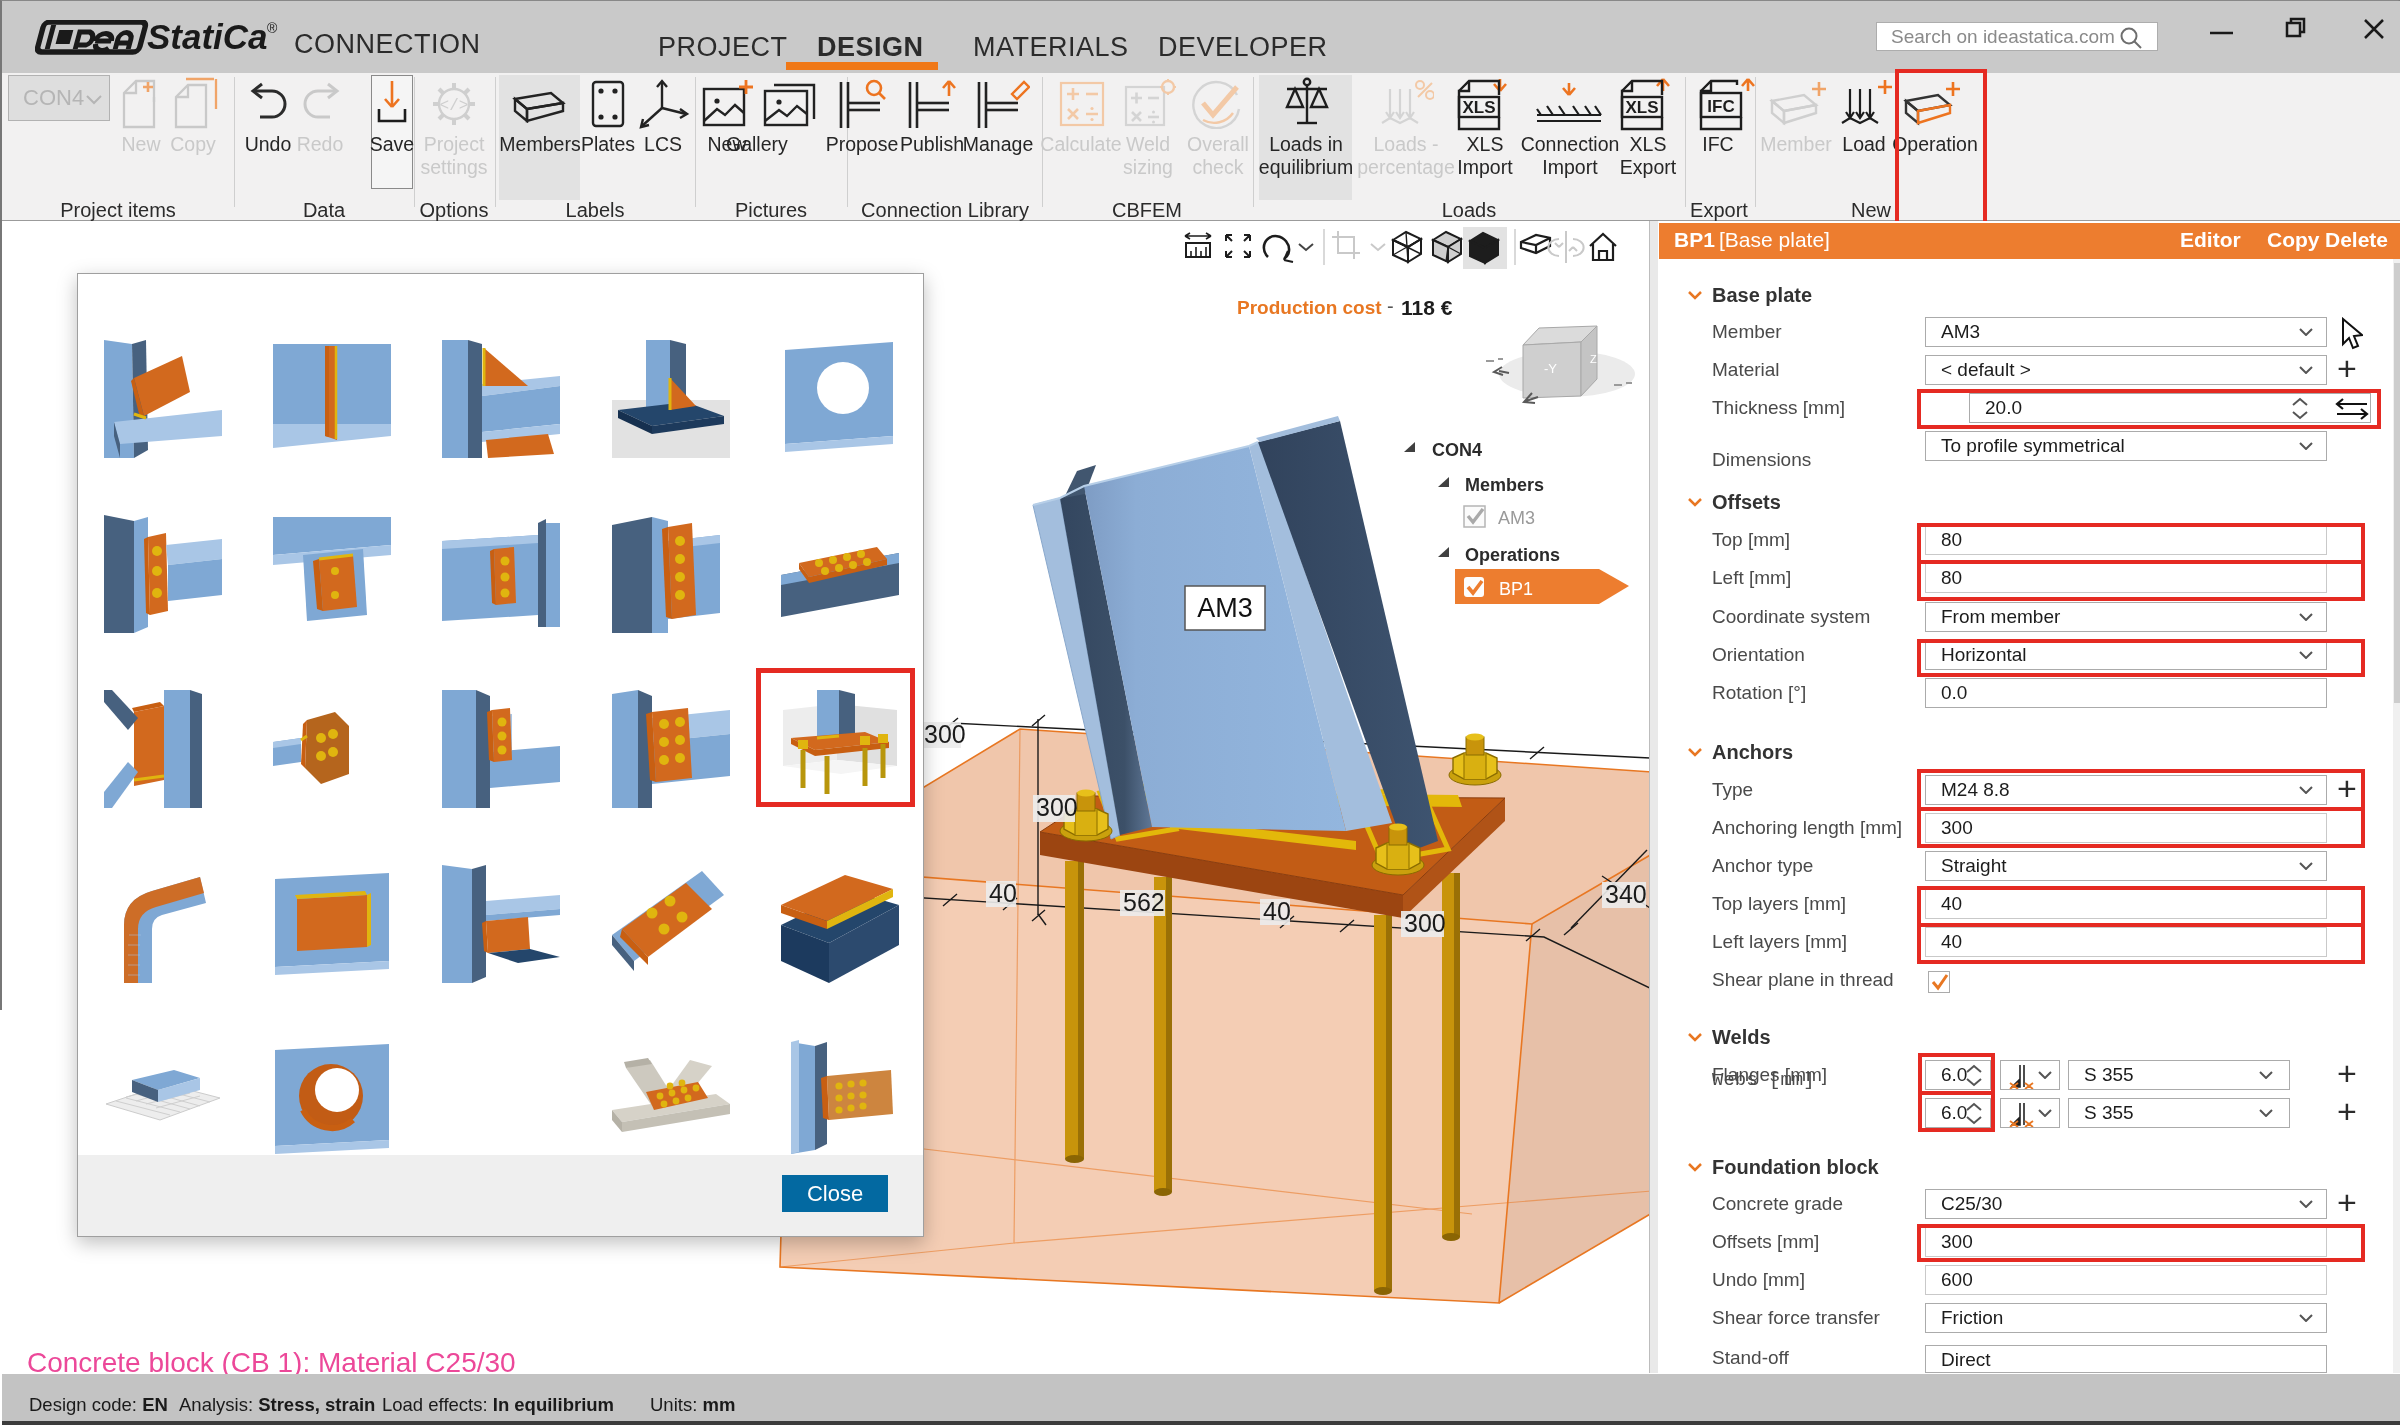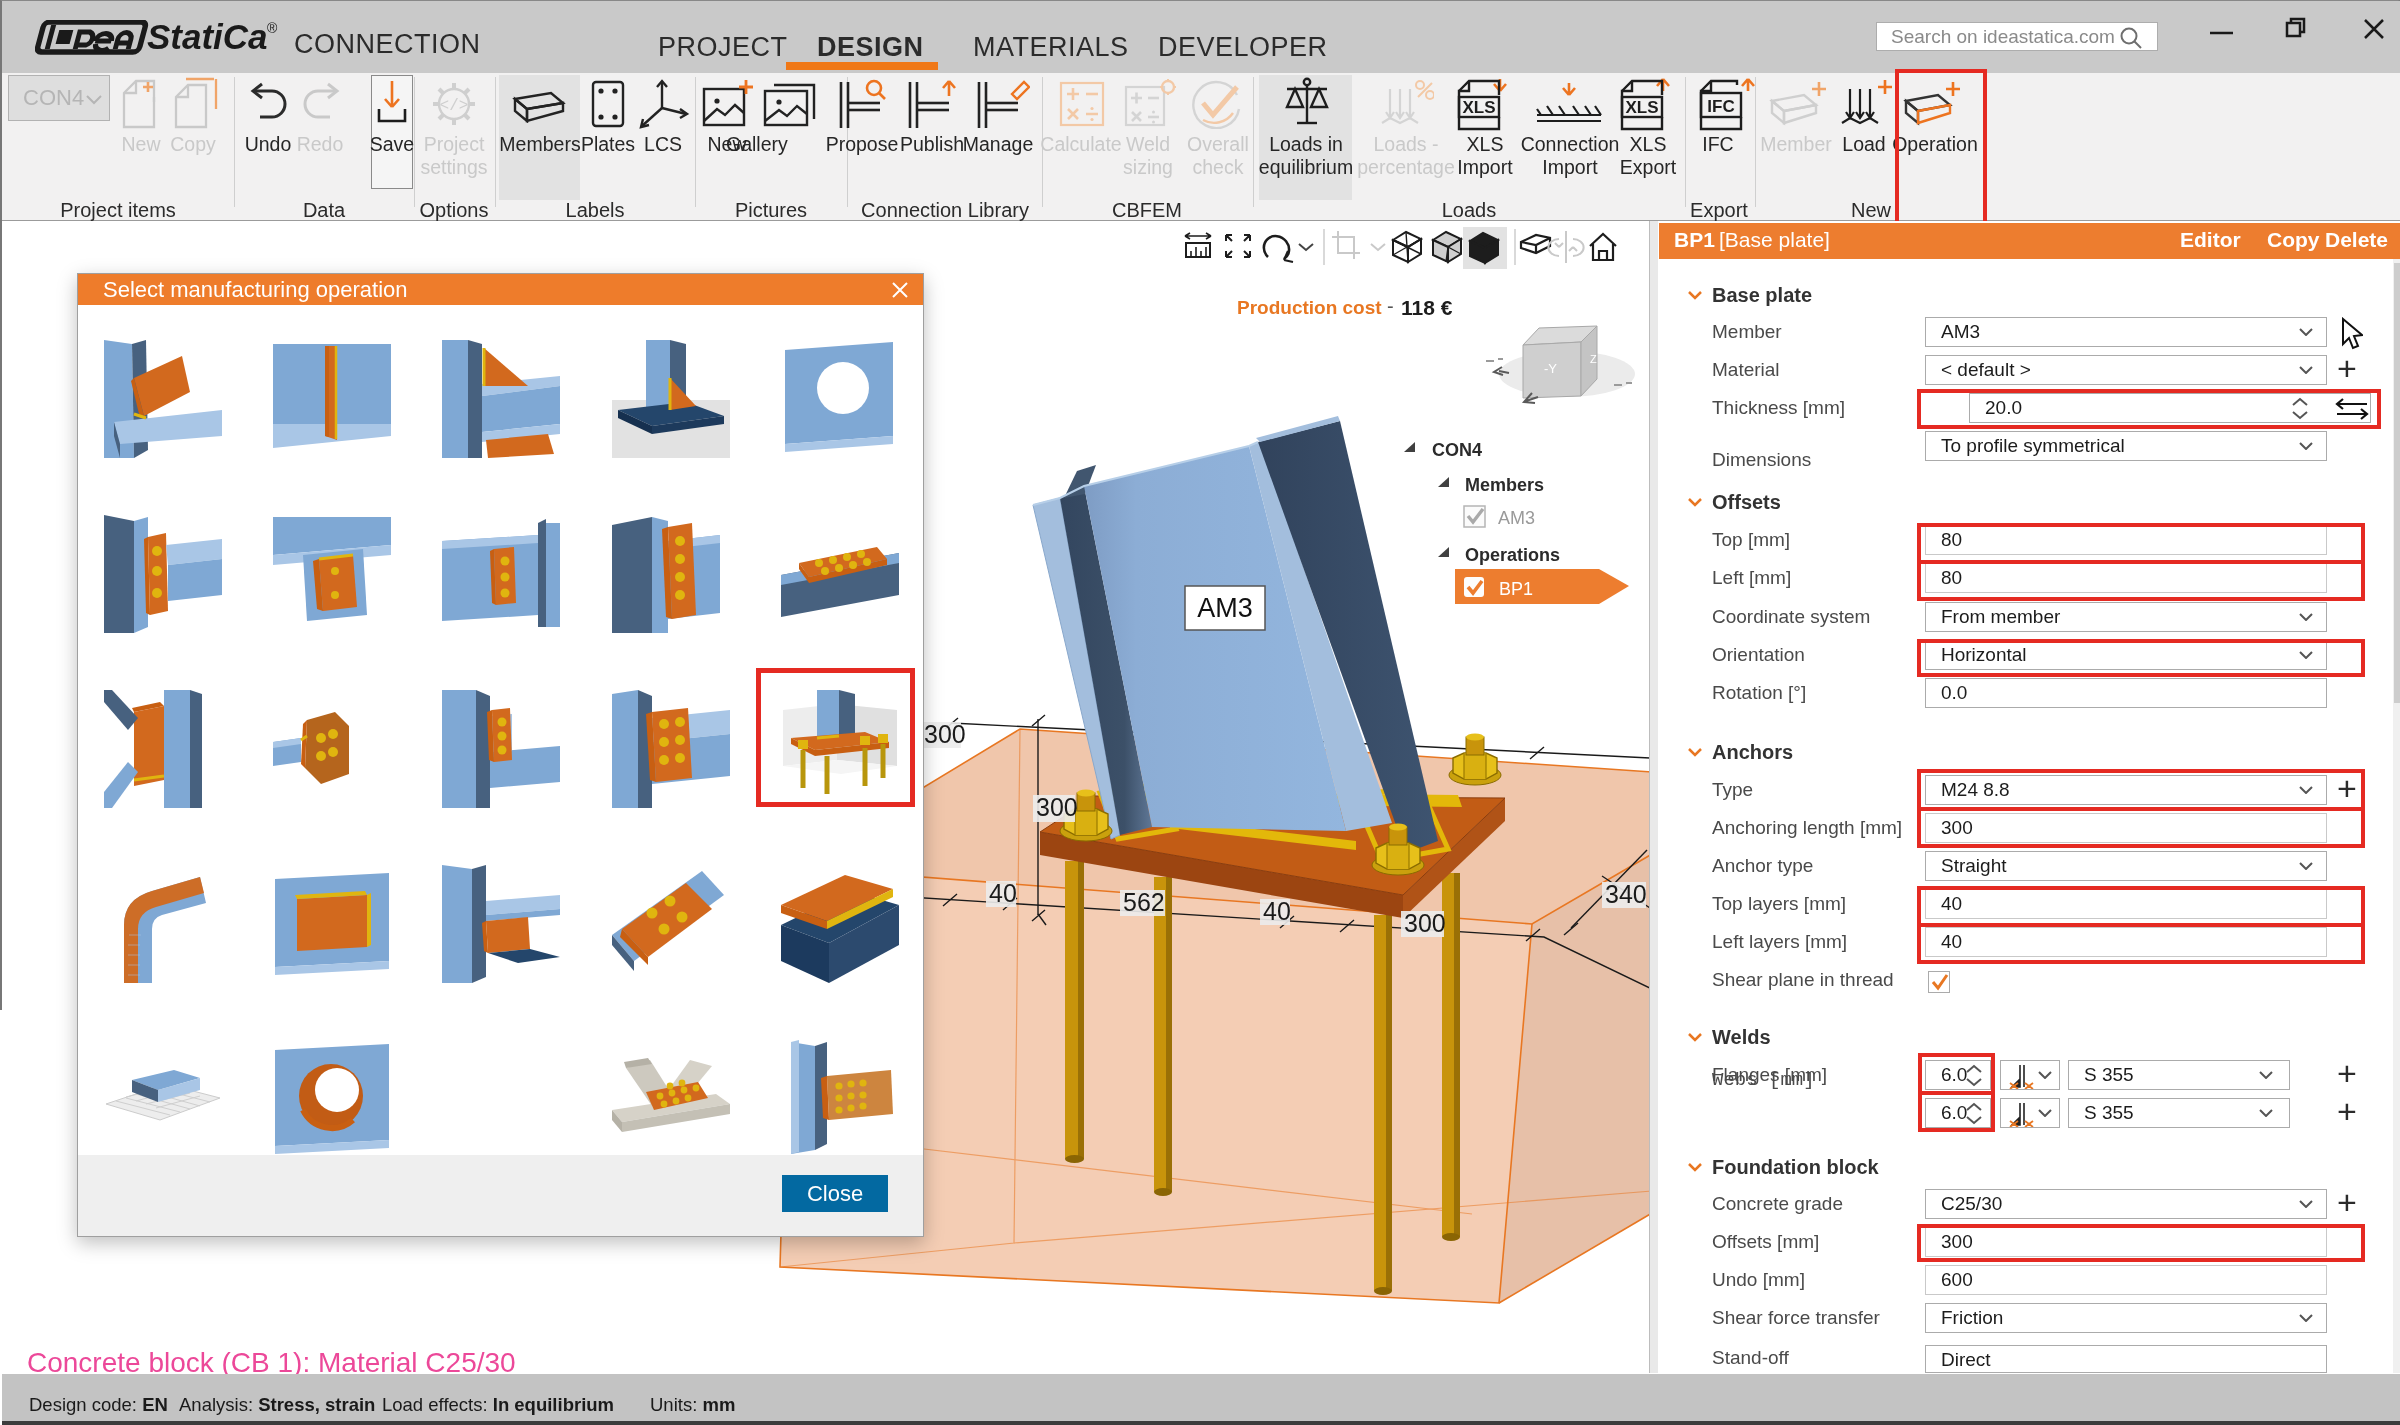--- a/index.html
+++ b/index.html
@@ -754,25 +754,20 @@
 <div class="redbox" style="left:258px;top:584px;width:448px;height:41px;"></div>
 <div class="redbox" style="left:258px;top:663px;width:448px;height:41px;"></div>
 <div class="redbox" style="left:258px;top:700px;width:448px;height:41px;"></div>
 <div class="redbox" style="left:259px;top:830px;width:77px;height:42px;"></div>
 <div class="redbox" style="left:259px;top:868px;width:77px;height:41px;"></div>
 <div class="redbox" style="left:258px;top:1001px;width:448px;height:38px;"></div>
 <div class="abs" style="left:734px;top:36px;width:9px;height:1114px;background:#f0f0f0;"></div>
 <div class="abs" style="left:735px;top:40px;width:7px;height:440px;background:#cdcdcd;"></div>
 </div>
 <div id="dialog">
-<div id="dlghead">Select manufacturing operation
-  <svg class="abs" style="right:14px;top:7px;" width="18" height="18" viewBox="0 0 18 18">
-          <path d="M2 2 L16 16 M16 2 L2 16" stroke="#fff" stroke-width="2"></path>
-        </svg>
-</div>
 <div class="thumb" style="left:26px;top:66px;"><svg width="118" height="118" viewBox="0 0 118 118">
           <polygon points="0,0 28,4 30,118 0,118" fill="#7fa8d4"></polygon>
           <polygon points="28,4 42,0 44,110 30,118" fill="#47617f"></polygon>
 <polygon points="10,82 118,70 118,96 16,104" fill="#a9c6e6"></polygon>
           <polygon points="10,82 16,104 16,118 10,96" fill="#47617f"></polygon>
 <polygon points="30,38 78,16 86,52 40,76" fill="#d2691e"></polygon>
           <polygon points="30,38 40,76 36,78 27,41" fill="#c85f12"></polygon>
           <line x1="30" y1="74" x2="42" y2="78" stroke="#e0b50f" stroke-width="3"></line>
         </svg></div>
 <div class="thumb" style="left:195px;top:66px;"><svg width="118" height="118" viewBox="0 0 118 118">

